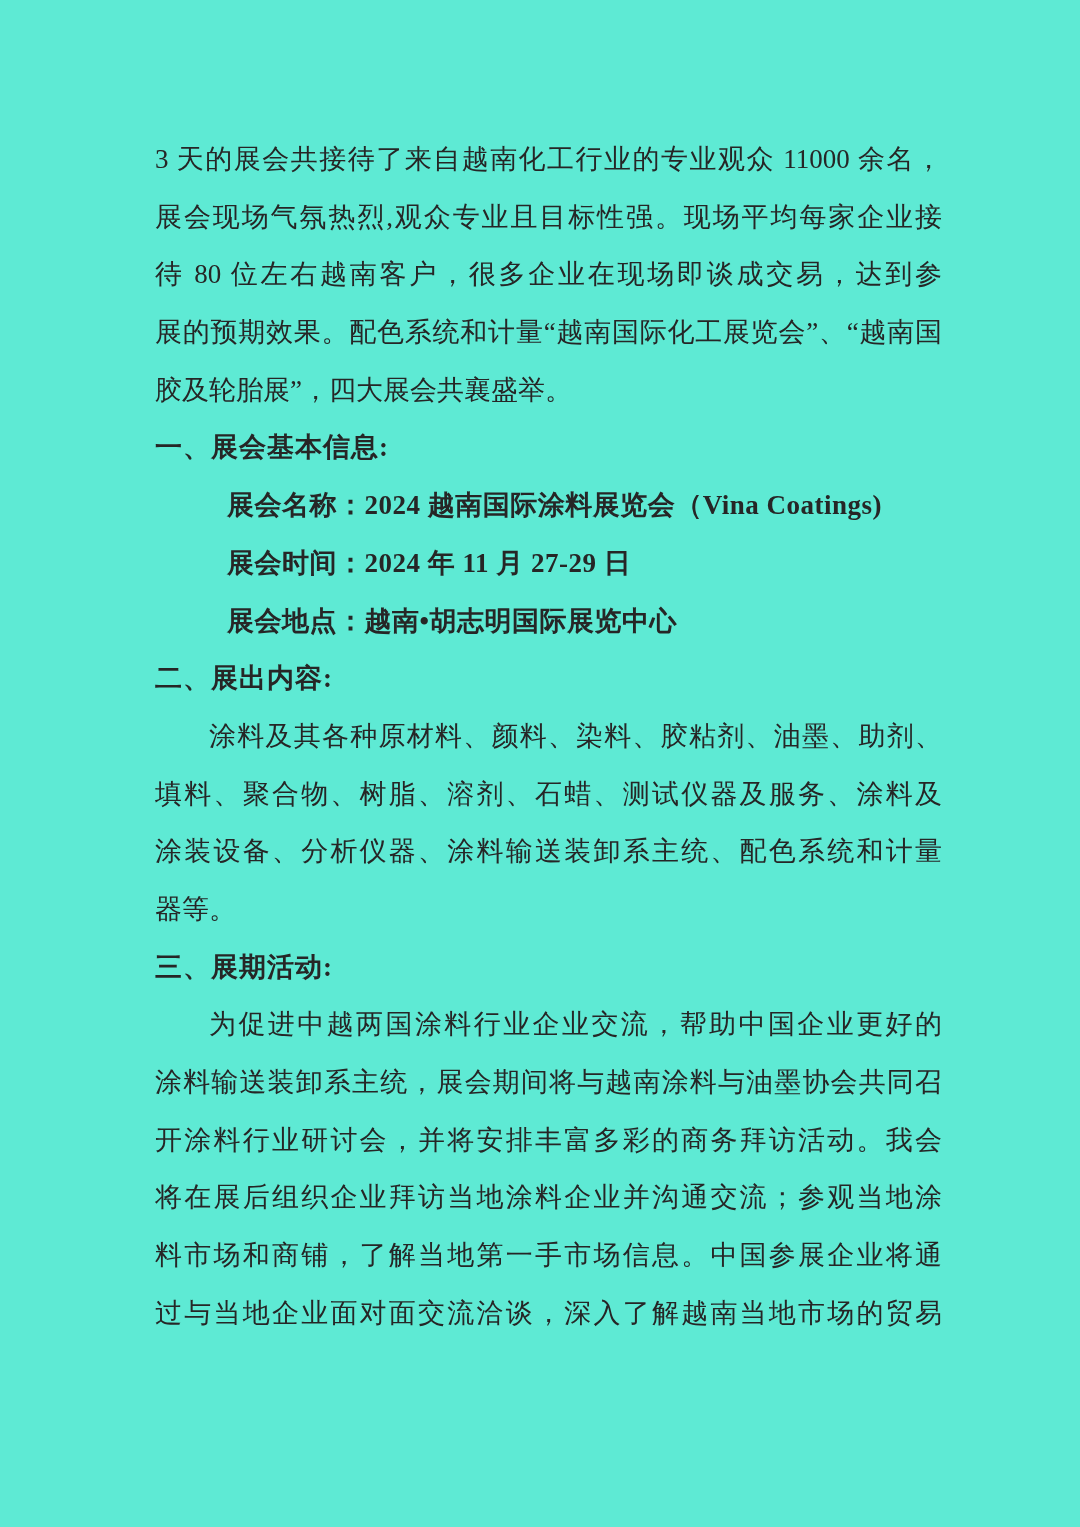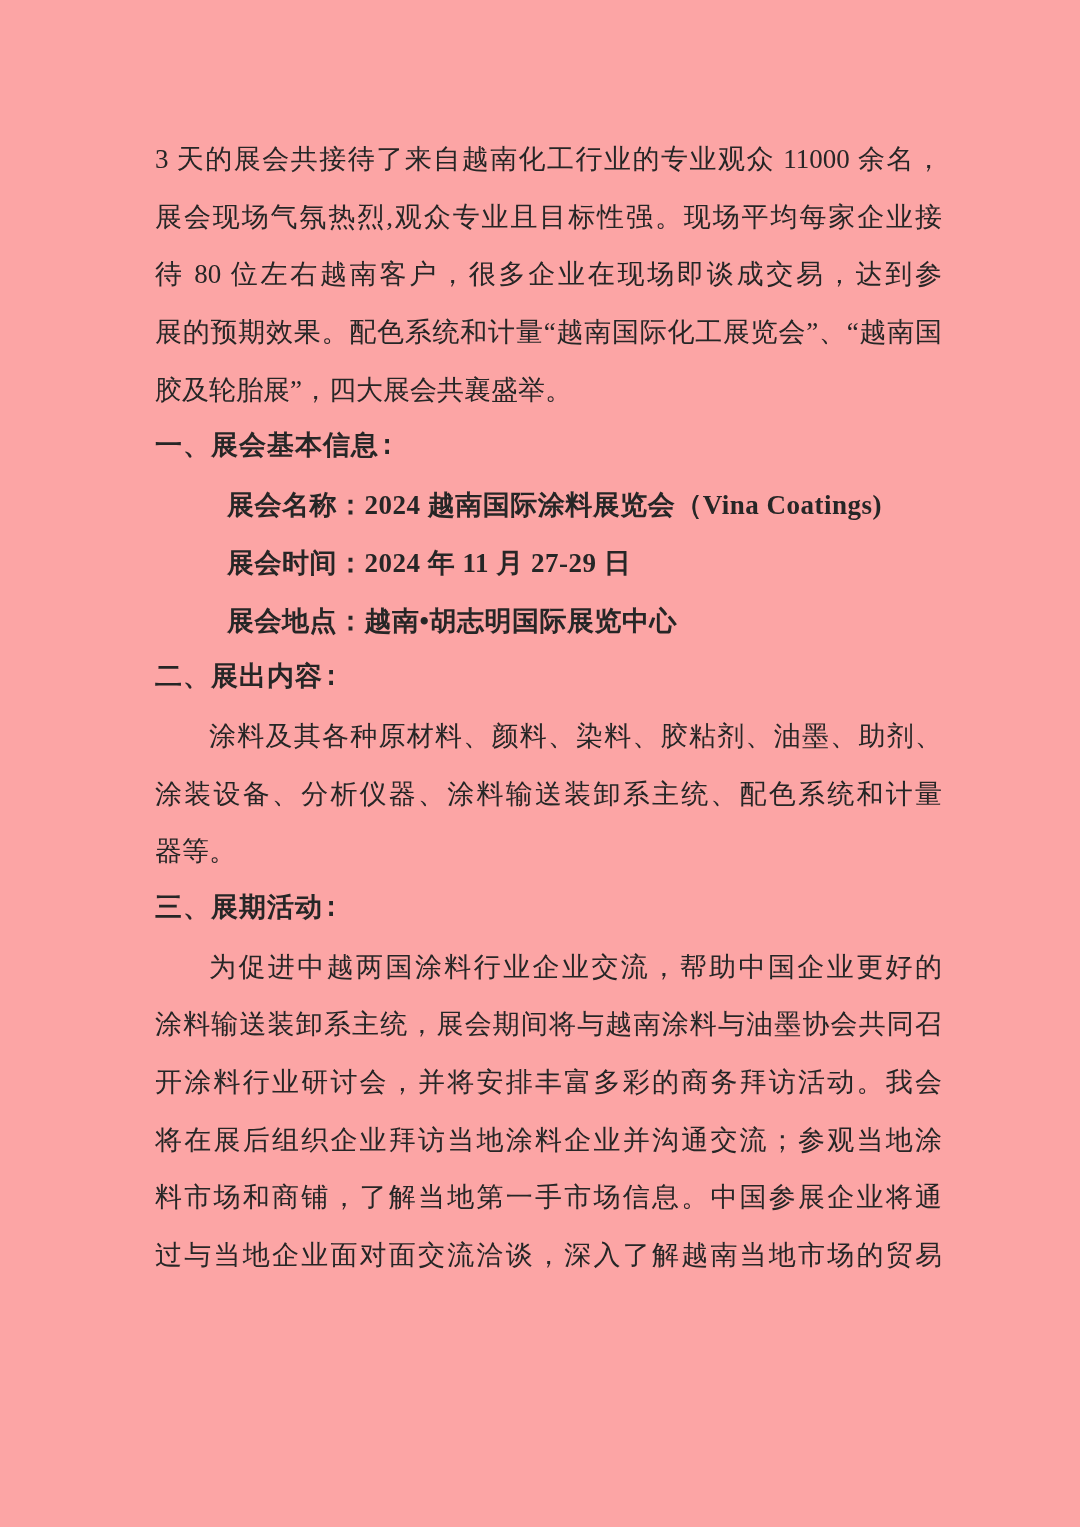--- a/index.html
+++ b/index.html
@@ -4,21 +4,21 @@
 <style>
   html, body {
     margin: 0;
     padding: 0;
     background: #ffffff;
   }
   .page {
     position: relative;
     width: 1080px;
     height: 1527px;
-    background: #fca5a5;
+    background: #5eead4;
     box-sizing: border-box;
     padding: 131px 138px 0 155px;
     overflow: hidden;
   }
   .doc {
     font-family: "Liberation Serif", "DejaVu Serif", serif;
     font-size: 27px;
     line-height: 57.7px;
     color: #262626;
   }
@@ -33,21 +33,20 @@
   }
   .line--end {
     text-align: right;
     text-align-last: left;
   }
   .line--head {
     font-weight: bold;
     text-align: right;
     text-align-last: left;
     letter-spacing: 1px;
-    font-family: Liberation Mono, monospace;
   }
   .line--detail {
     font-weight: bold;
     padding-left: 72px;
     text-align: left;
     text-align-last: left;
     letter-spacing: 0.5px;
   }
   .line--indent {
     text-indent: 2em;
@@ -76,20 +75,21 @@
         <span>展会时间：</span><span>2024 年 11 月 27-29 日</span>
       </div>
       <div class="line line--detail">
         <span>展会地点：</span><span>越南•胡志明国际展览中心</span>
       </div>
     </div>
 
     <div>
       <div class="line line--head">二、展出内容:</div>
       <div class="line line--indent">涂料及其各种原材料、颜料、染料、胶粘剂、油墨、助剂、</div>
+      <div class="line">填料、聚合物、树脂、溶剂、石蜡、测试仪器及服务、涂料及</div>
       <div class="line">涂装设备、分析仪器、涂料输送装卸系主统、配色系统和计量</div>
       <div class="line line--end">器等。</div>
     </div>
 
     <div>
       <div class="line line--head">三、展期活动:</div>
       <div class="line line--indent">为促进中越两国涂料行业企业交流，帮助中国企业更好的</div>
       <div class="line">涂料输送装卸系主统，展会期间将与越南涂料与油墨协会共同召</div>
       <div class="line">开涂料行业研讨会，并将安排丰富多彩的商务拜访活动。我会</div>
       <div class="line">将在展后组织企业拜访当地涂料企业并沟通交流；参观当地涂</div>

